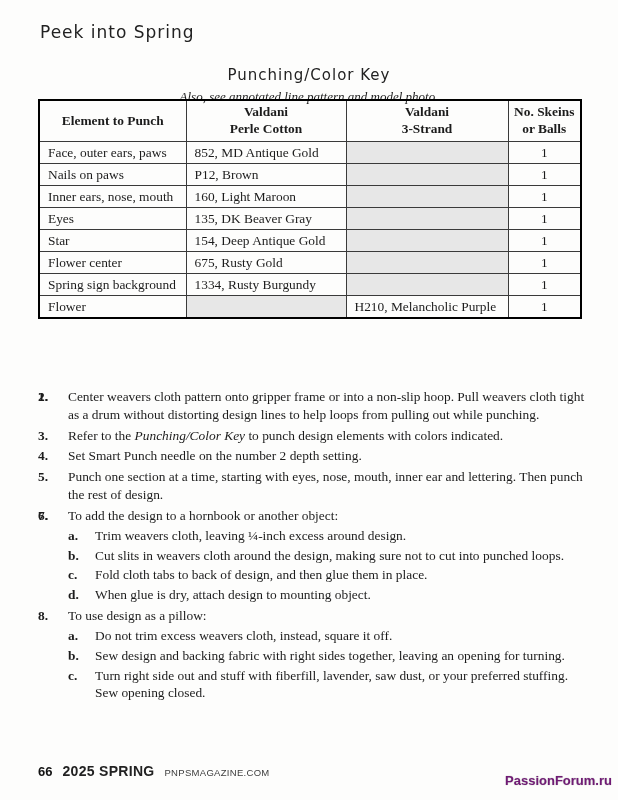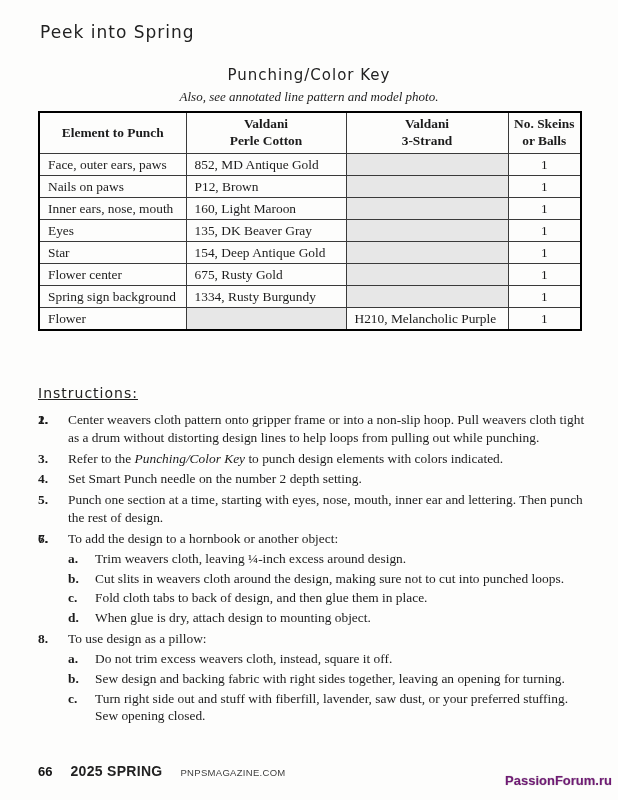--- a/index.html
+++ b/index.html
@@ -12,20 +12,21 @@
     color: #1c1c1c;
     overflow: hidden;
   }
 
   
   .deco {
     font-family: "DejaVu Sans", sans-serif;
     letter-spacing: 1px;
     font-weight: 400;
     color: #222;
+    text-align: right;
   }
 
   .page-title {
     position: absolute;
     left: 40px;
     top: 22px;
     font-size: 17px;
   }
 
   .key-title {
@@ -43,21 +44,21 @@
     left: 0;
     width: 100%;
     text-align: center;
     font-style: italic;
     font-size: 13px;
   }
 
   table.color-key {
     position: absolute;
     left: 38px;
-    top: 111px;
+    top: 99px;
     width: 542px;
     border-collapse: collapse;
     border: 2px solid #000;
     table-layout: fixed;
   }
   table.color-key th, table.color-key td {
     border: 1px solid #3a3a3a;
     font-size: 13.4px;
     vertical-align: middle;
   }
@@ -117,21 +118,21 @@
     font-weight: bold;
   }
   .seg-italic { font-style: italic; }
 
   .footer {
     position: absolute;
     left: 38px;
     top: 763px;
     display: flex;
     align-items: baseline;
-    gap: 18px;
+    gap: 10px;
     font-family: "Liberation Sans", sans-serif;
   }
   .footer-page-number { font-weight: bold; font-size: 13px; color: #111; }
   .footer-edition { font-weight: bold; font-size: 14px; letter-spacing: 0.3px; color: #222; }
   .footer-site { font-size: 9.5px; letter-spacing: 0.3px; color: #3d3d3d; }
 
   .watermark {
     position: absolute;
     right: 6px;
     top: 773px;
@@ -224,21 +225,20 @@
         <tr>
           <td class="">Flower</td>
           <td class=" shaded"></td>
           <td class="">H210, Melancholic Purple</td>
           <td class="center">1</td>
         </tr>
       </tbody>
   </table>
 
   <div class="instructions">
-    <div class="instructions-heading deco">Instructions:</div>
     <div id="instructions-list">
         <div class="instr-item"><span class="instr-num">1.</span></div>
         <div class="instr-item"><span class="instr-num">2.</span><span>Center weavers cloth pattern onto gripper frame or into a non-slip hoop. Pull weavers cloth tight as a drum without distorting design lines to help loops from pulling out while punching.</span></div>
         <div class="instr-item"><span class="instr-num">3.</span><span>Refer to the </span><span class="seg-italic">Punching/Color Key</span><span> to punch design elements with colors indicated.</span></div>
         <div class="instr-item"><span class="instr-num">4.</span><span>Set Smart Punch needle on the number 2 depth setting.</span></div>
         <div class="instr-item"><span class="instr-num">5.</span><span>Punch one section at a time, starting with eyes, nose, mouth, inner ear and lettering. Then punch the rest of design.</span></div>
         <div class="instr-item"><span class="instr-num">6.</span></div>
         <div class="instr-item"><span class="instr-num">7.</span><span>To add the design to a hornbook or another object:</span><div class="sub-item"><span class="sub-letter">a.</span><span>Trim weavers cloth, leaving ¼-inch excess around design.</span></div><div class="sub-item"><span class="sub-letter">b.</span><span>Cut slits in weavers cloth around the design, making sure not to cut into punched loops.</span></div><div class="sub-item"><span class="sub-letter">c.</span><span>Fold cloth tabs to back of design, and then glue them in place.</span></div><div class="sub-item"><span class="sub-letter">d.</span><span>When glue is dry, attach design to mounting object.</span></div></div>
         <div class="instr-item"><span class="instr-num">8.</span><span>To use design as a pillow:</span><div class="sub-item"><span class="sub-letter">a.</span><span>Do not trim excess weavers cloth, instead, square it off.</span></div><div class="sub-item"><span class="sub-letter">b.</span><span>Sew design and backing fabric with right sides together, leaving an opening for turning.</span></div><div class="sub-item"><span class="sub-letter">c.</span><span>Turn right side out and stuff with fiberfill, lavender, saw dust, or your preferred stuffing. Sew opening closed.</span></div></div>
       </div>

